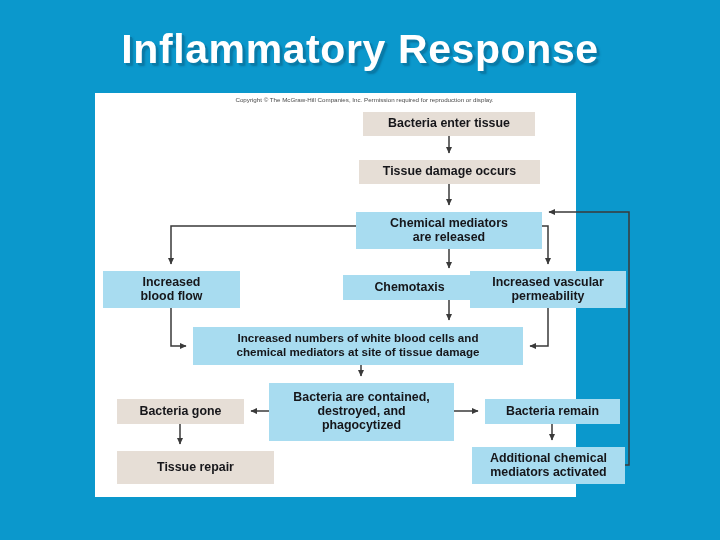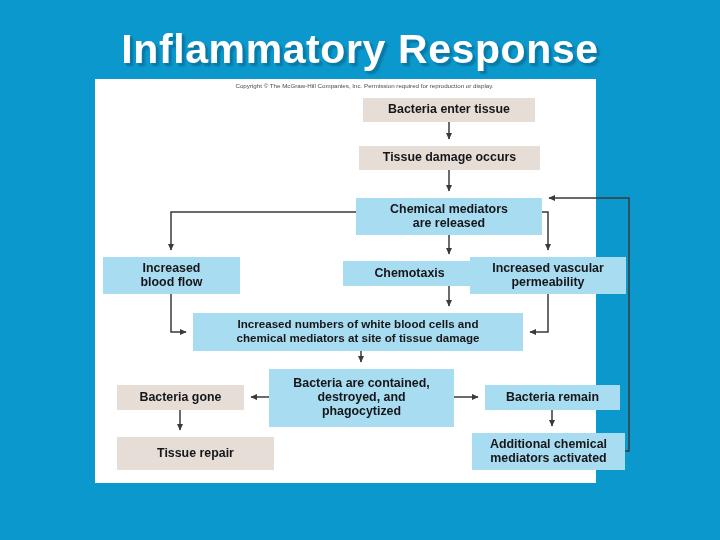--- a/index.html
+++ b/index.html
@@ -28,25 +28,24 @@
     font-weight: bold;
     font-size: 41px;
     letter-spacing: 0.6px;
     color: #ffffff;
     text-shadow: 2px 2px 0 #0a7ba8, 3px 3px 2px rgba(8,90,125,0.55);
     white-space: nowrap;
   }
   #figure-panel {
     position: absolute;
     left: 95px;
-    top: 79px;
+    top: 93px;
     width: 481px;
     height: 404px;
     background: #ffffff;
-    padding-left: 20px;
   }
   #copyright-line {
     position: absolute;
     left: 0;
     top: 3px;
     width: 539px;
     text-align: center;
     font-family: "Liberation Sans", sans-serif;
     font-size: 6.2px;
     color: #4a4a4a;

